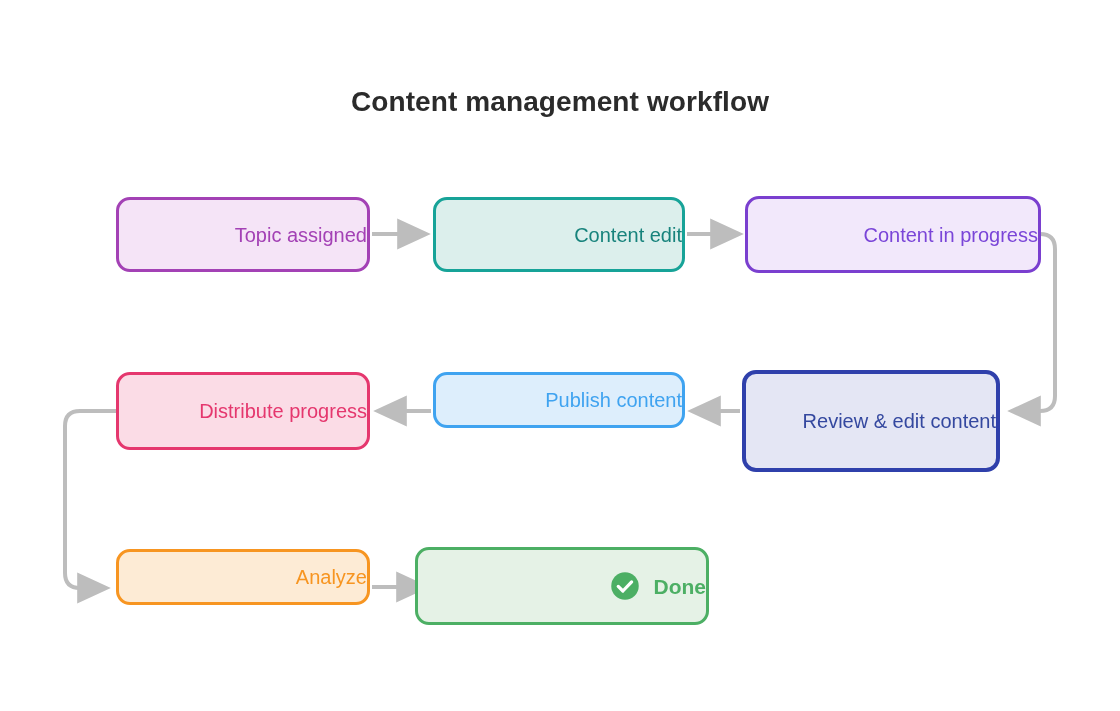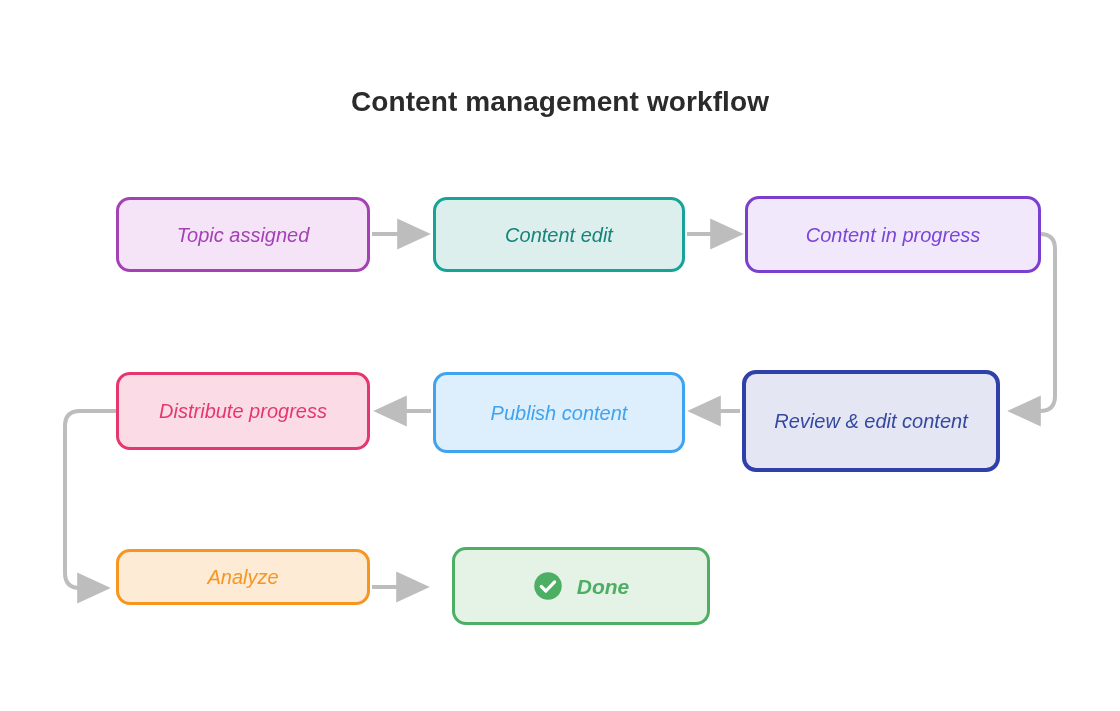--- a/index.html
+++ b/index.html
@@ -43,25 +43,24 @@
     pointer-events: none;
   }
 
   .node {
     position: absolute;
     box-sizing: border-box;
     border-radius: 14px;
     border-style: solid;
     display: flex;
     align-items: center;
-    justify-content: center;
+    justify-content: flex-end;
     font-size: 20px;
     line-height: 1;
     white-space: nowrap;
-    font-style: italic;
   }
 
   .node-label {
     display: inline-block;
   }
 
   .done-inner {
     display: flex;
     align-items: center;
     justify-content: center;
@@ -132,33 +131,33 @@
   </div>
 
   <div class="node" id="node-content-in-progress" style="left: 745px; top: 196px; width: 296px; height: 77px; border-width: 3px; border-color: rgb(122, 63, 207); background: rgb(242, 232, 251); color: rgb(122, 69, 216);">
     <span class="node-label">Content in progress</span>
   </div>
 
   <div class="node" id="node-distribute-content" style="left: 116px; top: 372px; width: 254px; height: 78px; border-width: 3px; border-color: rgb(229, 55, 110); background: rgb(251, 220, 230); color: rgb(229, 55, 110);">
     <span class="node-label">Distribute progress</span>
   </div>
 
-  <div class="node" id="node-publish-content" style="left: 433px; top: 372px; width: 252px; height: 81px; border-width: 3px; border-color: rgb(63, 163, 240); background: rgb(221, 238, 252); color: rgb(63, 163, 240);">
+  <div class="node" id="node-publish-content" style="left: 433px; top: 372px; width: 252px; height: 56px; border-width: 3px; border-color: rgb(63, 163, 240); background: rgb(221, 238, 252); color: rgb(63, 163, 240);">
     <span class="node-label">Publish content</span>
   </div>
 
   <div class="node" id="node-review-edit-content" style="left: 742px; top: 370px; width: 258px; height: 102px; border-width: 4px; border-color: rgb(47, 64, 171); background: rgb(228, 230, 244); color: rgb(52, 72, 159);">
     <span class="node-label">Review &amp; edit content</span>
   </div>
 
   <div class="node" id="node-analyze" style="left: 116px; top: 549px; width: 254px; height: 56px; border-width: 3px; border-color: rgb(247, 149, 33); background: rgb(253, 235, 213); color: rgb(247, 149, 33);">
     <span class="node-label">Analyze</span>
   </div>
 
-  <div class="node" id="node-done" style="left: 452px; top: 547px; width: 258px; height: 78px; border-width: 3px; border-color: rgb(76, 175, 100); background: rgb(229, 242, 230); color: rgb(76, 175, 100);">
+  <div class="node" id="node-done" style="left: 415px; top: 547px; width: 294px; height: 78px; border-width: 3px; border-color: rgb(76, 175, 100); background: rgb(229, 242, 230); color: rgb(76, 175, 100);">
     <span class="done-inner">
       <svg class="check-icon" id="done-check-icon" viewBox="0 0 24 24">
         <circle cx="12" cy="12" r="11" fill="#4caf64"></circle>
         <path d="M6.6 12.3 L10.3 16 L17.3 8.7" fill="none" stroke="#ffffff" stroke-width="2.6" stroke-linecap="round" stroke-linejoin="round"></path>
       </svg>
       <span class="done-text">Done</span>
     </span>
   </div>
 
 </div>

